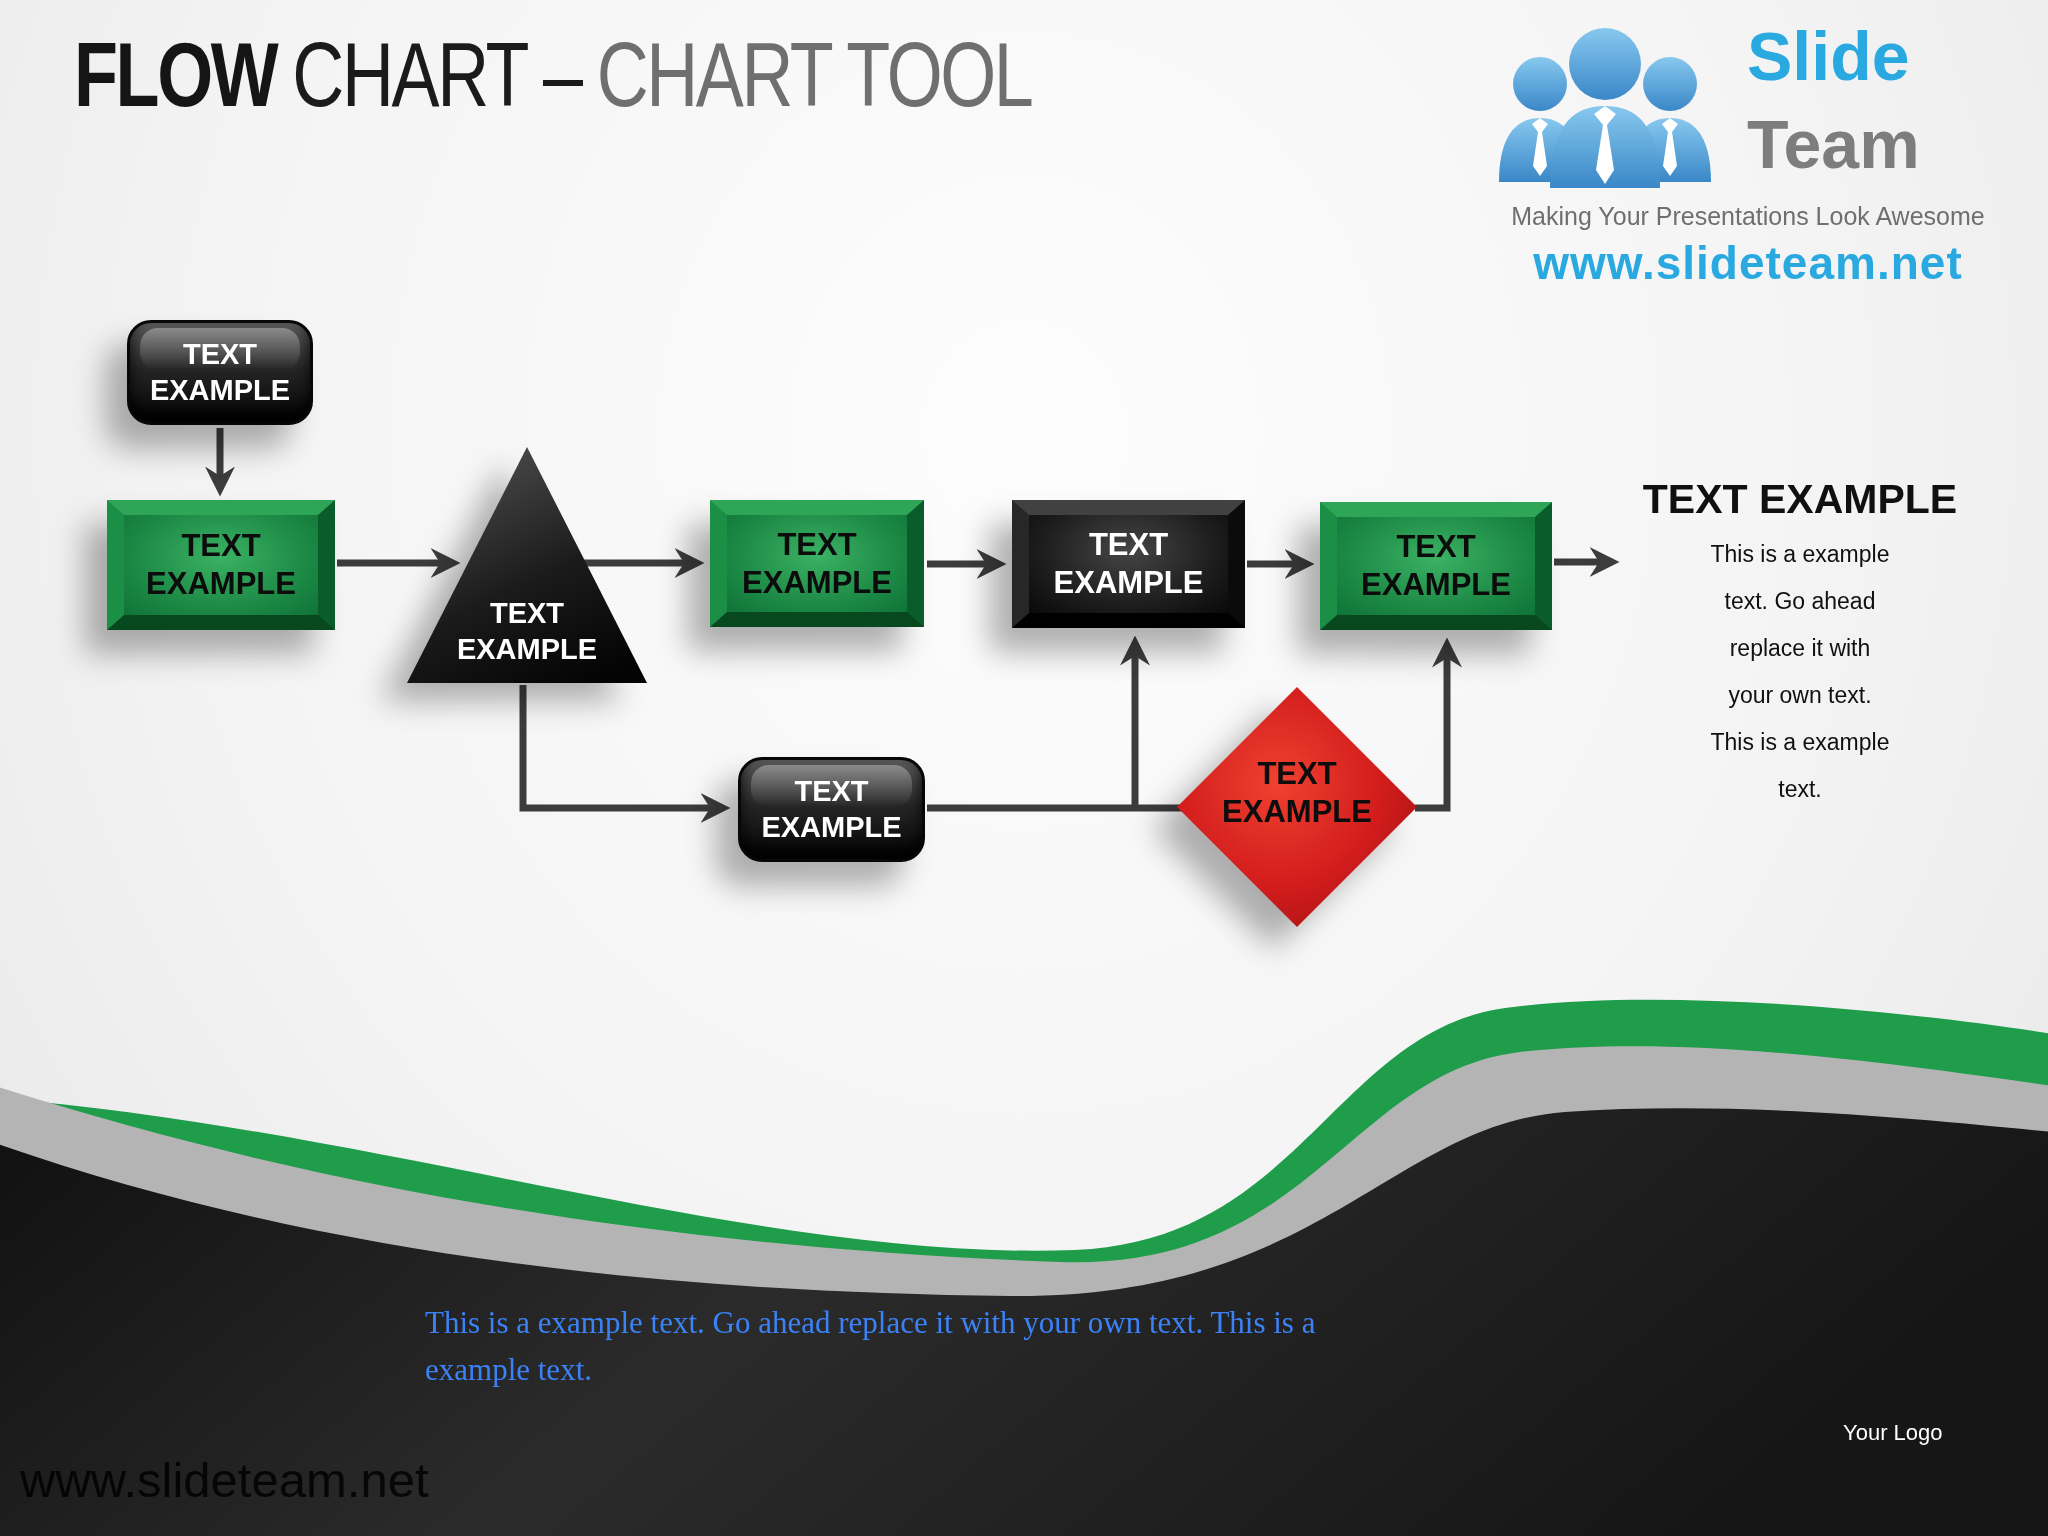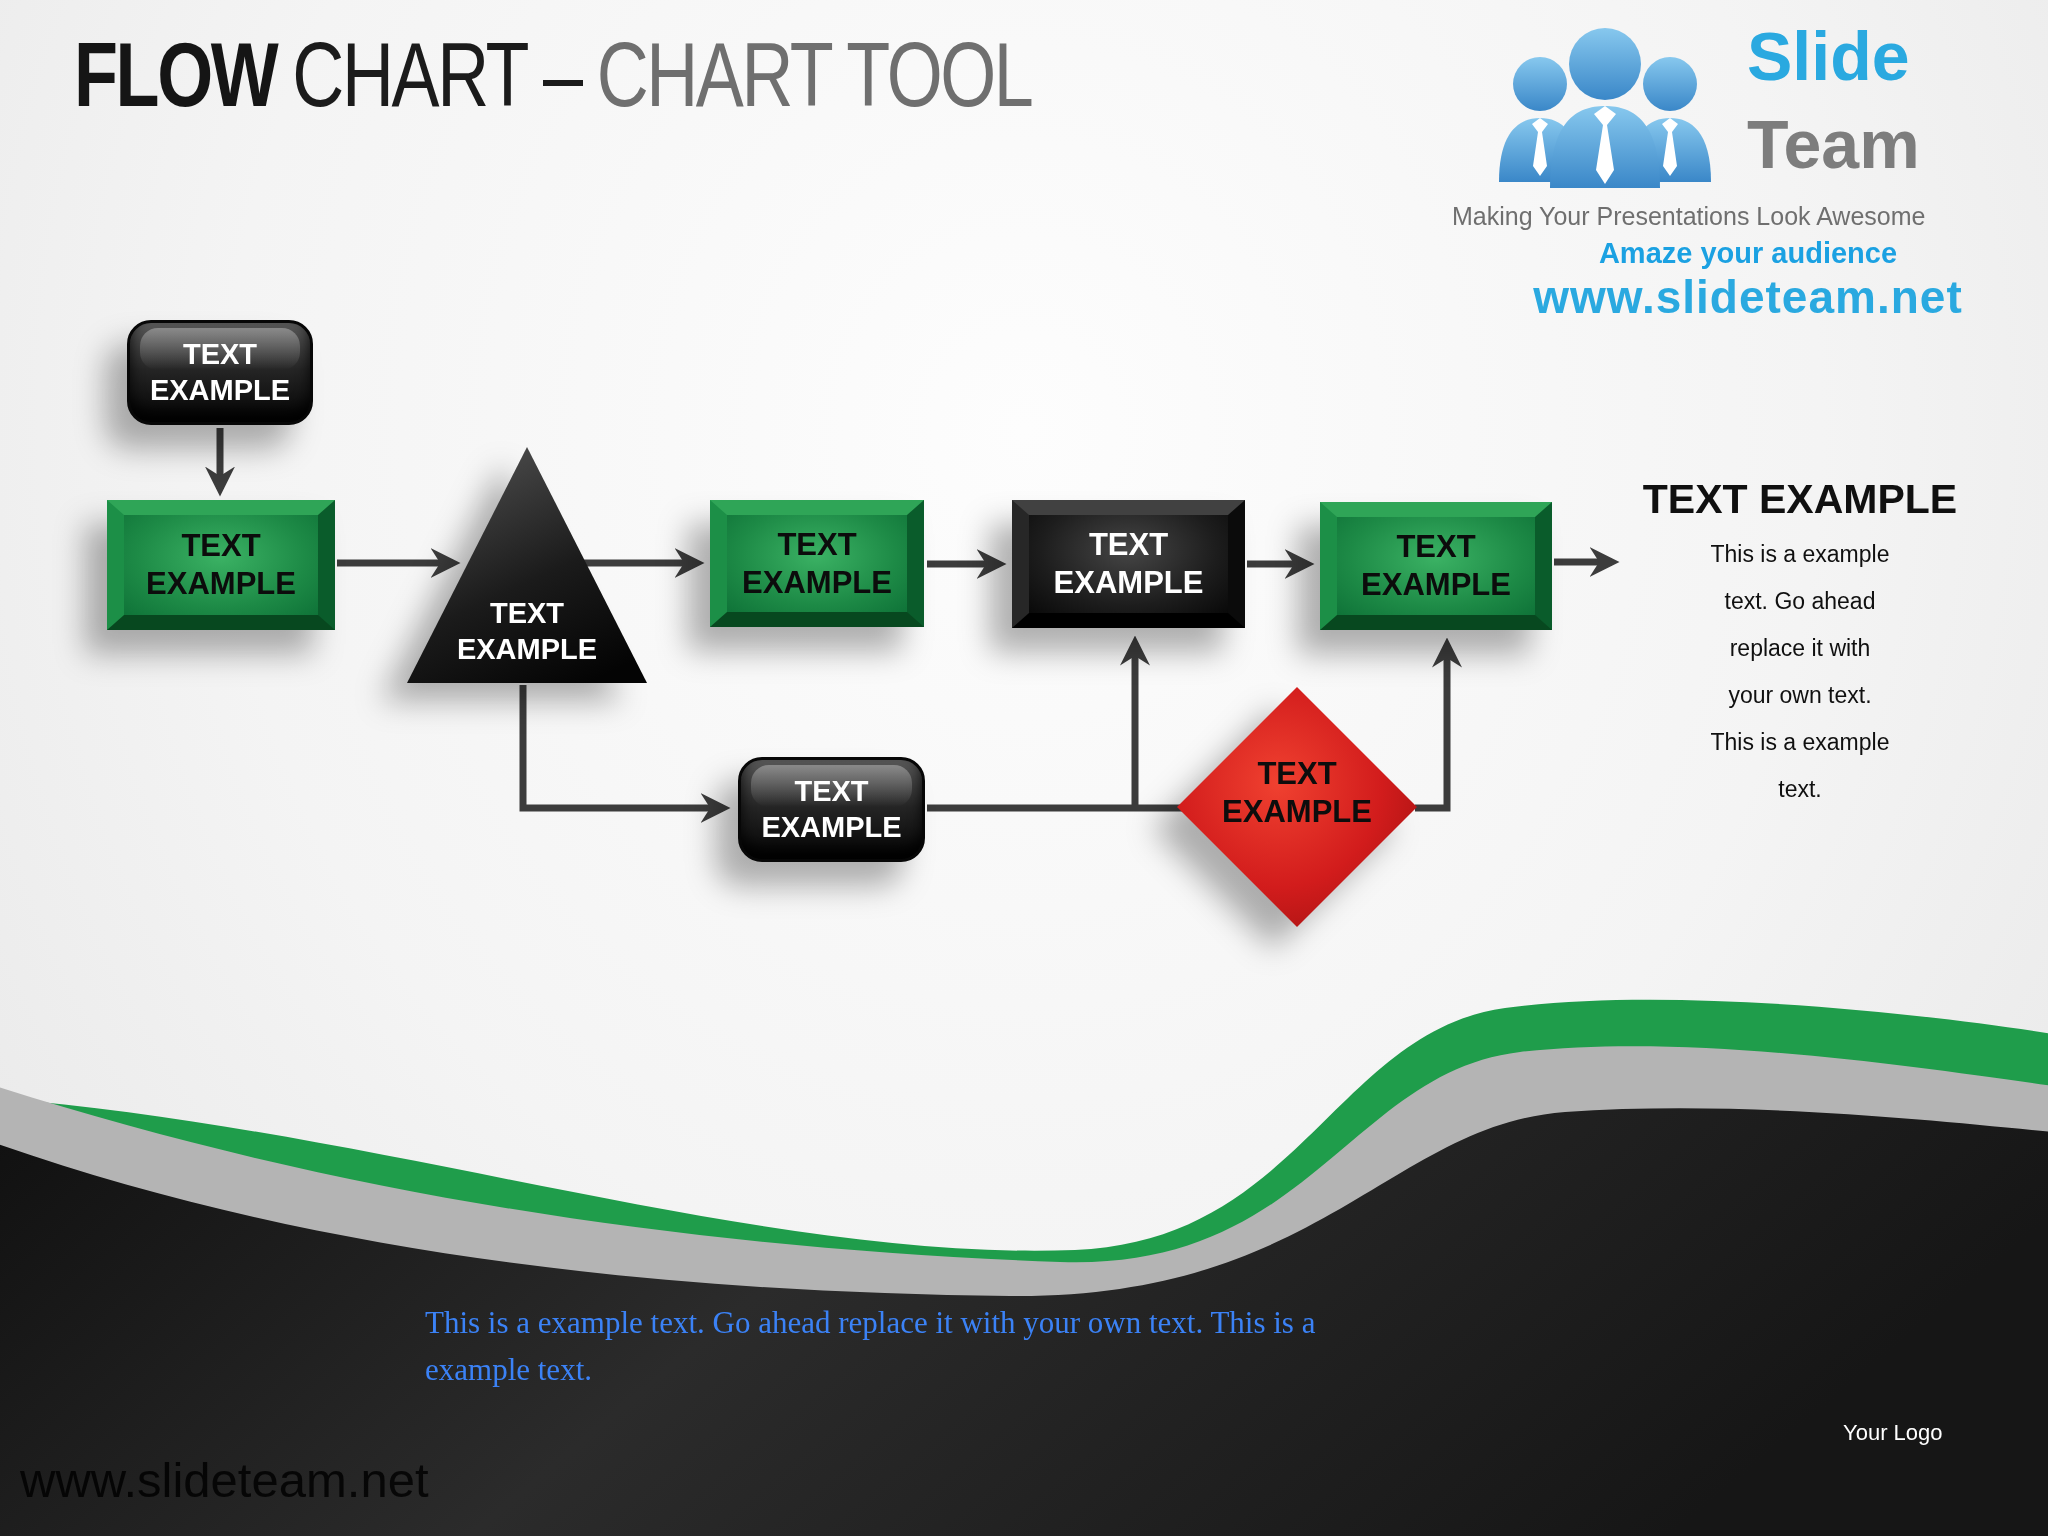--- a/index.html
+++ b/index.html
@@ -18,21 +18,21 @@
   .page-title .t1{font-weight:bold;color:#151515;}
   .page-title .t2{font-weight:normal;color:#1b1b1b;margin-left:20px;}
   .page-title .tdash{font-weight:normal;color:#1b1b1b;margin-left:20px;}
   .page-title .t3{font-weight:normal;color:#6f6f6f;margin-left:20px;}
 
   
   .logo-block{left:1452px;top:18px;width:592px;z-index:3;}
   .logo-name{position:absolute;left:295px;top:4px;line-height:1;}
   .logo-slide{font-size:68px;font-weight:bold;color:#2aa9e0;display:block;}
   .logo-team{font-size:68px;font-weight:bold;color:#7d7d7d;display:block;margin-top:20px;}
-  .logo-tagline{position:absolute;left:0;top:184px;width:592px;text-align:left;
+  .logo-tagline{position:absolute;left:0;top:184px;width:592px;text-align:center;
     font-size:25px;color:#6f6f6f;white-space:nowrap;}
   .logo-promos{position:absolute;left:0;top:218px;width:592px;text-align:center;color:#1ba1e2;}
   .promo-line{font-size:29px;font-weight:bold;line-height:34px;}
   .logo-url{font-size:46px;font-weight:bold;color:#2aa9e0;letter-spacing:1px;line-height:54px;}
   .people-svg{position:absolute;left:28px;top:2px;}
 
   
   .node{position:absolute;display:flex;align-items:center;justify-content:center;
     text-align:center;font-weight:bold;z-index:2;
     filter:drop-shadow(-22px 24px 15px rgba(0,0,0,0.30));}
@@ -114,21 +114,20 @@
       <path d="M70,168 C70,102 96,86 125,86 C154,86 180,102 180,168 Z"></path>
     </g>
     <path d="M125,86 L136,94 L127,105 L134,150 L125,164 L116,150 L123,105 L114,94 Z" fill="#ffffff"></path>
   </svg>
   <div class="logo-name">
     <span class="logo-slide">Slide</span>
     <span class="logo-team">Team</span>
   </div>
   <div class="logo-tagline">Making Your Presentations Look Awesome</div>
   <div class="logo-promos">
-    <div class="promo-line">Amaze your audience</div>
     <div class="logo-url">www.slideteam.net</div>
   </div>
 </div>
 
 <svg class="abs connectors" width="2048" height="1536" viewBox="0 0 2048 1536">
   <defs>
     <marker id="ah" viewBox="0 0 10 10" refX="7.5" refY="5" markerWidth="30" markerHeight="30" markerUnits="userSpaceOnUse" orient="auto">
       <path d="M0,0 L10,5 L0,10 L3.2,5 Z" fill="#3c3c3c"></path>
     </marker>
   </defs>

